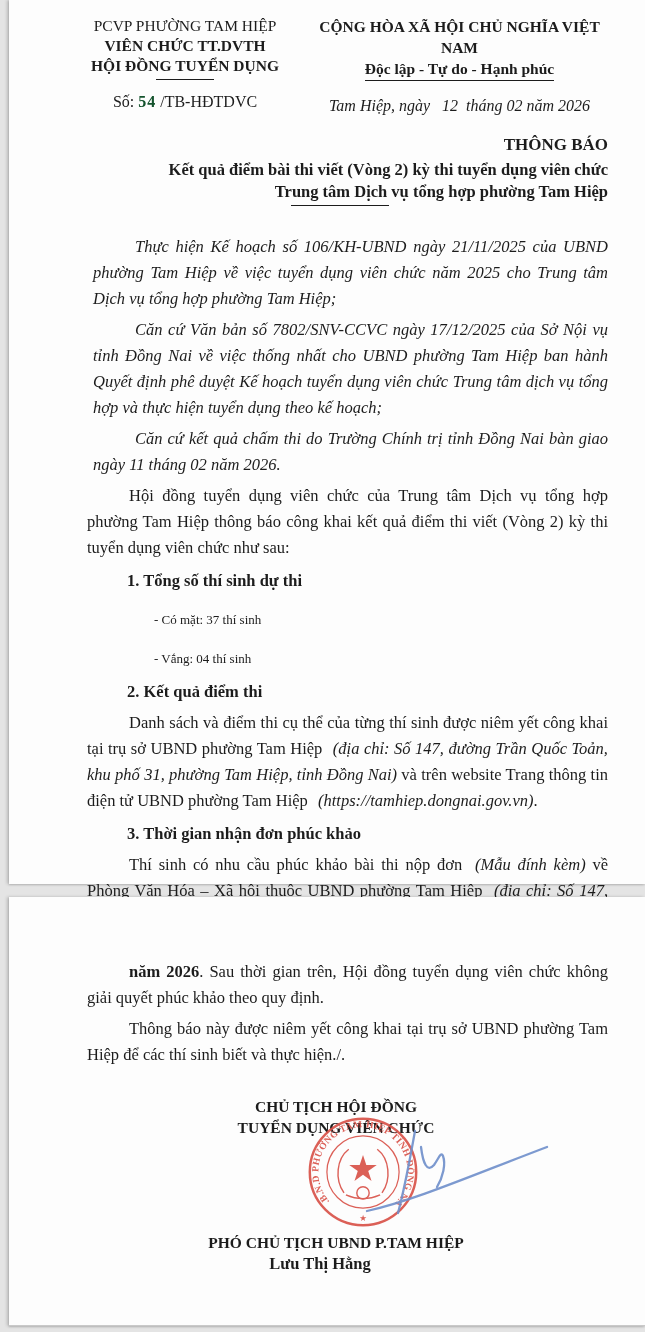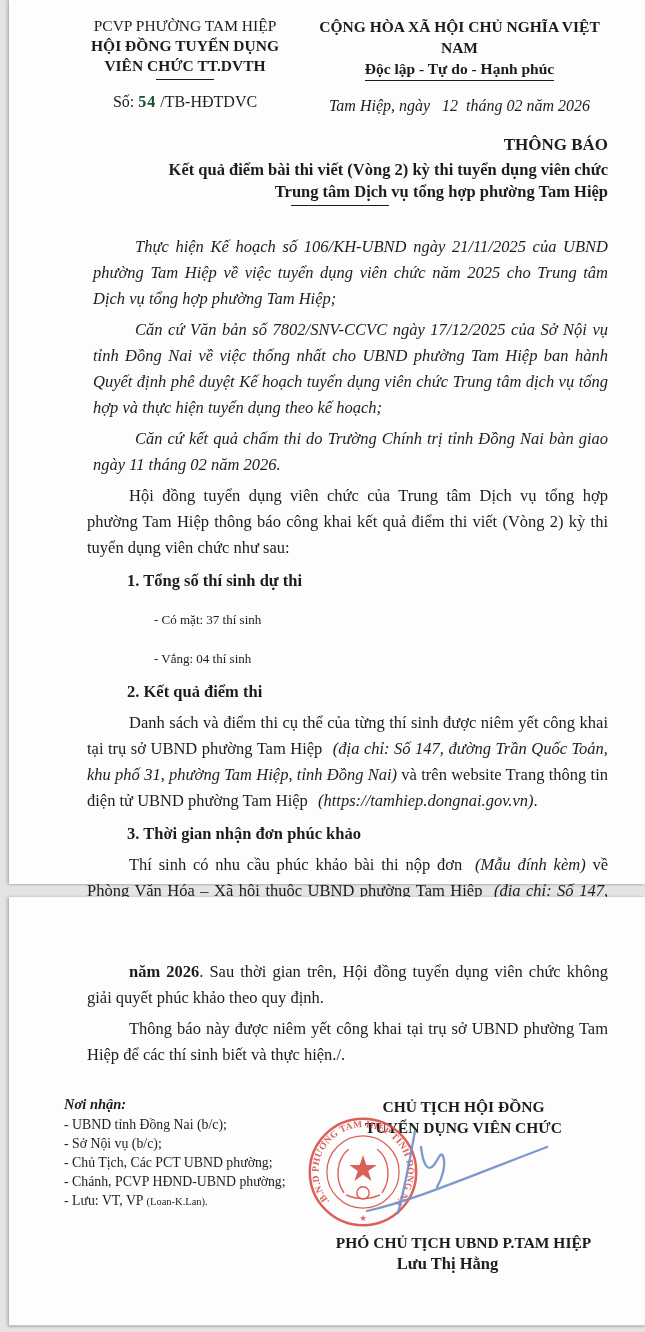--- a/index.html
+++ b/index.html
@@ -72,22 +72,22 @@
   }
 </style>
 </head>
 <body>
 
 <div class="page page1">
 
   <div class="hdr">
     <div class="hdr-left">
       <div class="reg">PCVP PHƯỜNG TAM HIỆP</div>
+      <div class="b">VIÊN CHỨC TT.DVTH</div>
       <div class="b">HỘI ĐỒNG TUYỂN DỤNG</div>
-      <div class="b">VIÊN CHỨC TT.DVTH</div>
       <div class="hdr-underline"></div>
       <div class="doc-no">
         <span>Số:</span>
         <span class="num">54</span>
         <span>/TB-HĐTDVC</span>
       </div>
     </div>
     <div class="hdr-right">
       <div class="l1">CỘNG HÒA XÃ HỘI CHỦ NGHĨA VIỆT NAM</div>
       <div><span class="l2">Độc lập - Tự do - Hạnh phúc</span></div>
@@ -127,30 +127,20 @@
 <div class="page-gap"></div>
 
 <div class="page page2">
 
   <p class="p" style="margin-top:0;">
     <span class="bd">năm 2026</span><span>. Sau thời gian trên, Hội đồng tuyển dụng viên chức không giải quyết phúc khảo theo quy định.</span>
   </p>
   <p class="p">Thông báo này được niêm yết công khai tại trụ sở UBND phường Tam Hiệp để các thí sinh biết và thực hiện./.</p>
 
   <div class="footer">
-    <div class="recipients">
-      <div class="rt">Nơi nhận:</div>
-      <div class="ri">- UBND tỉnh Đồng Nai (b/c);</div>
-      <div class="ri">- Sở Nội vụ (b/c);</div>
-      <div class="ri">- Chủ Tịch, Các PCT UBND phường;</div>
-      <div class="ri">- Chánh, PCVP HĐND-UBND phường;</div>
-      <div class="ri">
-        <span>- Lưu: VT, VP </span><span class="small">(Loan-K.Lan).</span>
-      </div>
-    </div>
     <div class="signblock">
       <div class="st">CHỦ TỊCH HỘI ĐỒNG</div>
       <div class="st">TUYỂN DỤNG VIÊN CHỨC</div>
       <div class="sign-space"></div>
       <div class="sp">PHÓ CHỦ TỊCH UBND P.TAM HIỆP</div>
       <div class="sn">Lưu Thị Hằng</div>
     </div>
   </div>
 
   <svg class="seal" viewBox="0 0 120 120">

